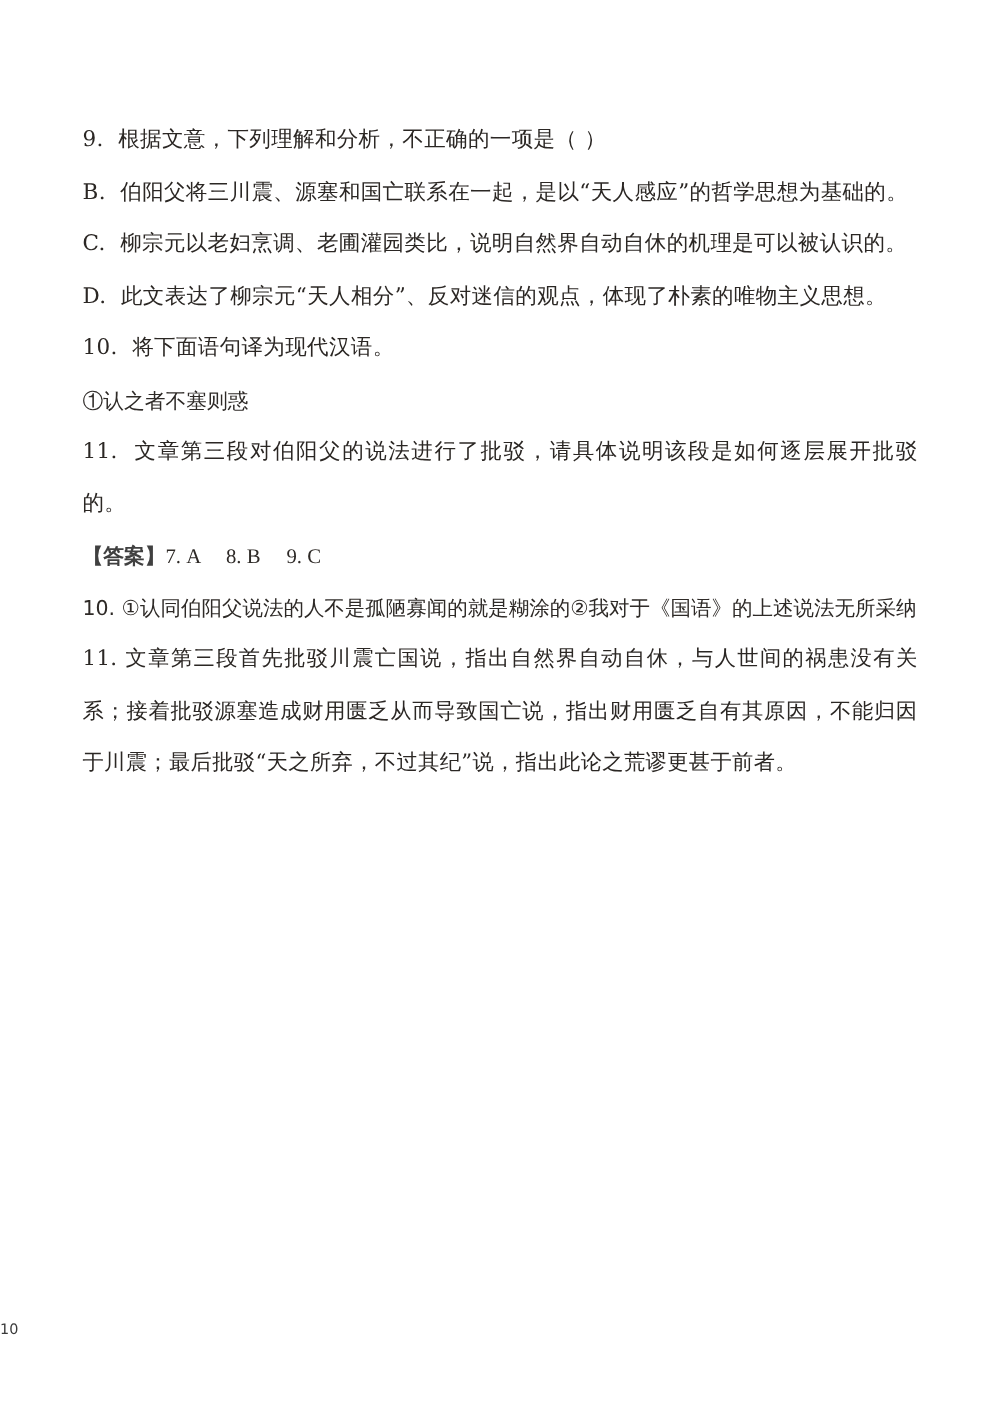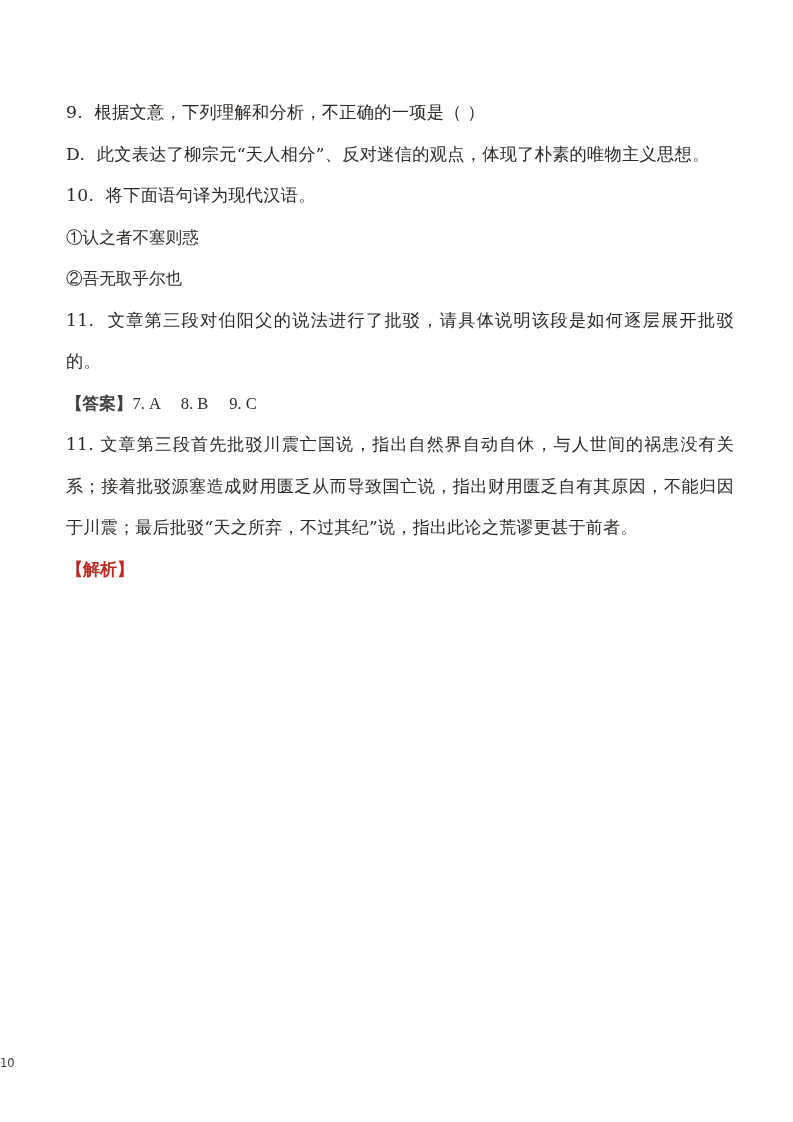--- a/index.html
+++ b/index.html
@@ -111,35 +111,36 @@
 </head>
 <body>
 
 <div id="page">
 
   <div id="content">
 
     <p class="para"><span class="lead">9.  </span><span>根据文意，下列理解和分析，不正确的一项是（  ）</span></p>
 
 
+    <p class="para"><span class="lead">B.  </span><span>伯阳父将三川震、源塞和国亡联系在一起，是以“天人感应”的哲学思想为基础的。</span></p>
 
+    <p class="para"><span class="lead">C.  </span><span>柳宗元以老妇烹调、老圃灌园类比，说明自然界自动自休的机理是可以被认识的。</span></p>
 
     <p class="para"><span class="lead">D.  </span><span>此文表达了柳宗元“天人相分”、反对迷信的观点，体现了朴素的唯物主义思想。</span></p>
 
     <p class="para"><span class="lead">10.  </span><span>将下面语句译为现代汉语。</span></p>
 
     <p class="para gothic">①认之者不塞则惑</p>
-    <p class="para gothic">②吾无取乎尔也</p>
 
     <p class="para"><span class="lead">11.  </span><span>文章第三段对伯阳父的说法进行了批驳，请具体说明该段是如何逐层展开批驳的。</span></p>
 
     <p class="para answer"><span class="tag-red">【答案】</span><span class="ans-inline">7. A     8. B     9. C</span></p>
 
+    <p class="para answer"><span class="lead-sans">10. </span><span>①认同伯阳父说法的人不是孤陋寡闻的就是糊涂的②我对于《国语》的上述说法无所采纳</span></p>
 
     <p class="para answer-serif"><span class="lead">11. </span><span>文章第三段首先批驳川震亡国说，指出自然界自动自休，与人世间的祸患没有关系；接着批驳源塞造成财用匮乏从而导致国亡说，指出财用匮乏自有其原因，不能归因于川震；最后批驳“天之所弃，不过其纪”说，指出此论之荒谬更甚于前者。</span></p>
 
-    <p class="para"><span class="tag-red-light">【解析】</span></p>
 
   </div>
 
   <div id="pagenum">10</div>
 
 </div>
 
 </body></html>

